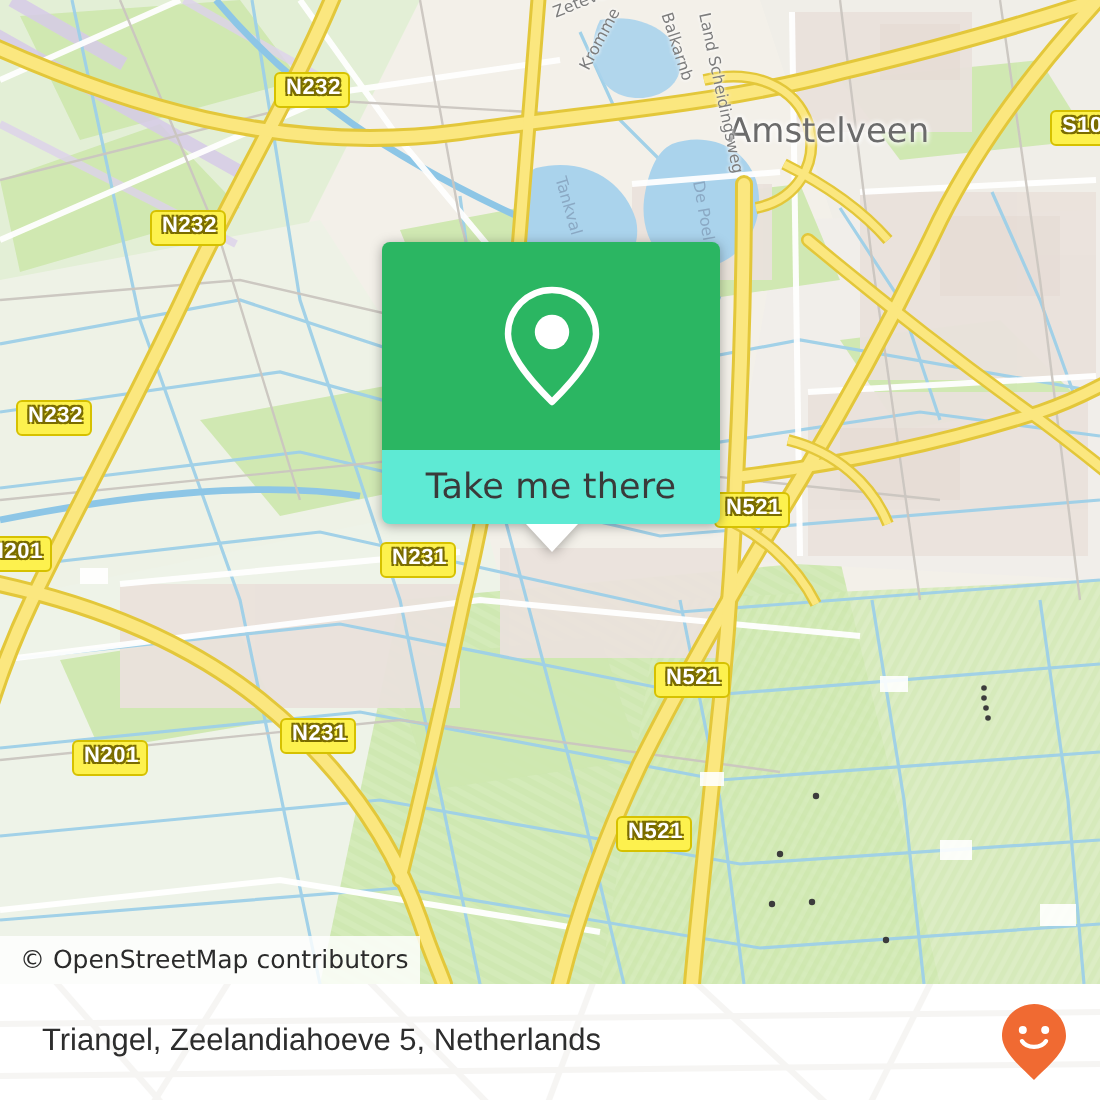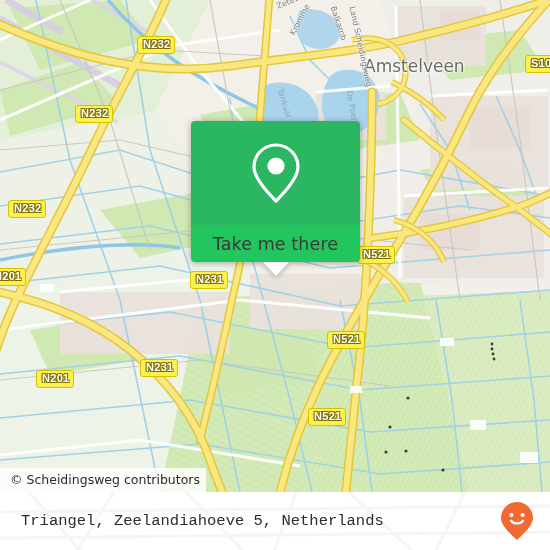--- a/index.html
+++ b/index.html
@@ -103,21 +103,21 @@
     height: 104px;
     background: #2bb662;
     border-radius: 4px 4px 0 0;
     display: flex;
     align-items: center;
     justify-content: center;
   }
   .callout-bottom {
     position: relative;
     height: 37px;
-    background: #22c55e;
+    background: #5eead4;
     border-radius: 0 0 4px 4px;
     display: flex;
     align-items: center;
     justify-content: center;
   }
   .callout-label {
     color: #3a3a3a;
     font-size: 17.5px;
     font-family: "DejaVu Sans", sans-serif;
     letter-spacing: .1px;
@@ -143,21 +143,21 @@
     background: #ffffff;
     display: flex;
     align-items: center;
     overflow: hidden;
   }
   .footer-bg { position: absolute; left:0; top:0; opacity: .45; }
   .footer-address {
     position: relative;
     margin-left: 21px;
     font-size: 15.5px;
-    font-family: Liberation Mono, monospace;
+    font-family: Liberation Sans, sans-serif;
     color: #2d2d2d;
     white-space: nowrap;
     text-align: right;
   }
   .brand {
     position: absolute;
     right: 16px;
     top: 50%;
     transform: translateY(-50%);
     display: flex;
@@ -365,21 +365,21 @@
 
     <div class="place-label" style="left:364px;top:56px">Amstelveen</div>
 
     <div class="street-label" style="left:277px;top:2px;transform:rotate(-22deg)">Zetevaart</div>
     <div class="street-label" style="left:292px;top:30px;transform:rotate(-62deg)">Kromme</div>
     <div class="street-label" style="left:333px;top:2px;transform:rotate(72deg)">Balkarnb</div>
     <div class="street-label" style="left:352px;top:2px;transform:rotate(78deg)">Land Scheidingsweg</div>
     <div class="water-label" style="left:280px;top:84px;transform:rotate(74deg)">Tankval</div>
     <div class="water-label" style="left:349px;top:86px;transform:rotate(80deg)">De Poel</div>
 
-    <div class="attribution">© Scheidingsweg contributors</div>
+    <div class="attribution">© OpenStreetMap contributors</div>
 
     <div class="callout">
       <div class="callout-top">
         <svg width="52" height="62" viewBox="0 0 52 62">
           <path d="M26 3 C13.8 3 4 12.8 4 25 C4 36 17 50 26 59 C35 50 48 36 48 25 C48 12.8 38.2 3 26 3 Z" fill="none" stroke="#ffffff" stroke-width="3.2" stroke-linejoin="round"></path>
           <circle cx="26" cy="24" r="8.6" fill="#ffffff"></circle>
         </svg>
       </div>
       <div class="callout-bottom">
         <span class="callout-label">Take me there</span>

